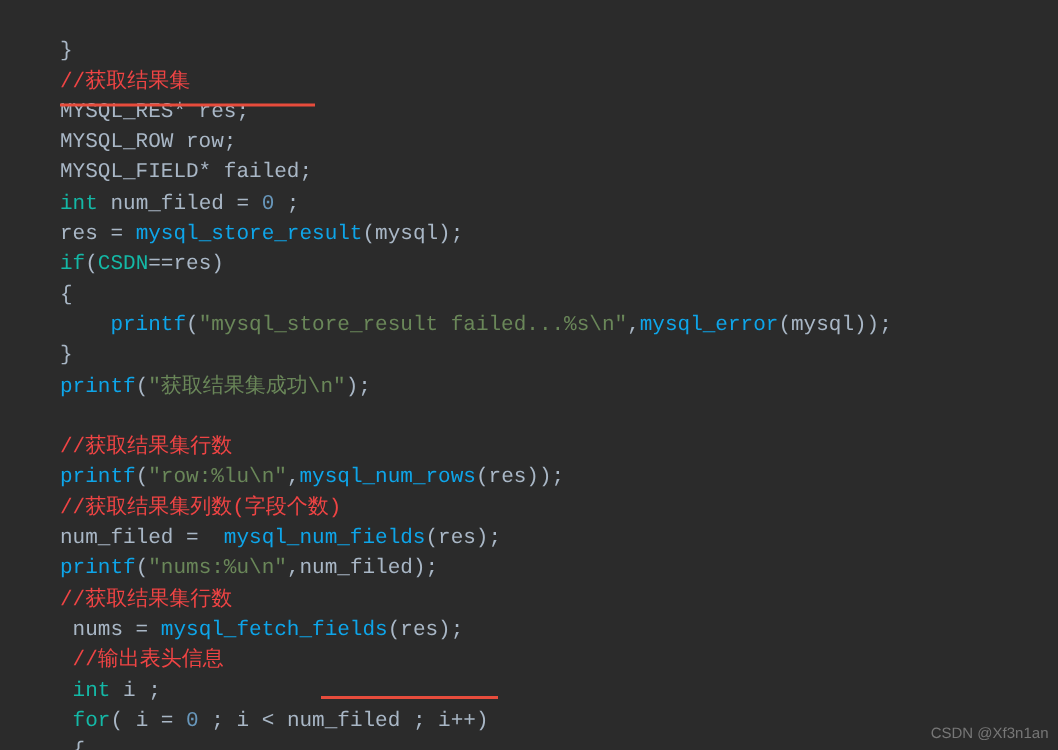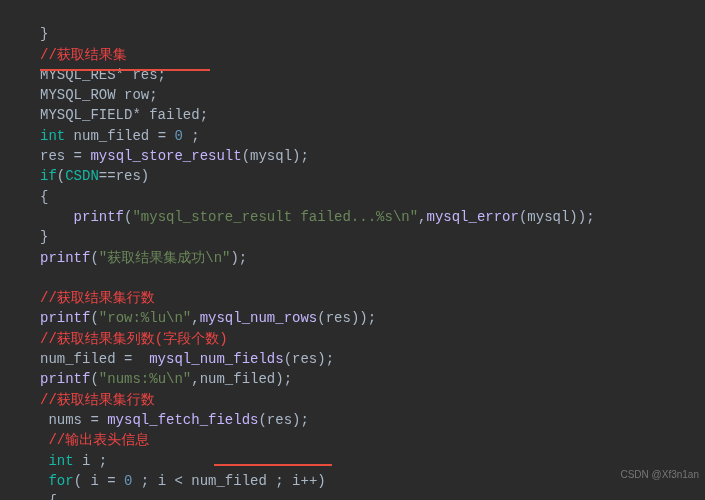--- a/index.html
+++ b/index.html
@@ -16,42 +16,42 @@
     position: relative;
   }
   .code {
     padding: 4px 0 0 40px;
     white-space: pre;
     position: relative;
   }
   .kw { color: #14b8a6; }
   .str { color: #6a8759; }
   .num { color: #6897bb; }
-  .fn { color: #c4b5fd; }
+  .fn { color: #0ea5e9; }
   .comment { color: #ef4444; }
   .plain { color: #a9b7c6; }
   .underline1 {
     position: absolute;
     height: 2px;
     background: #e74c3c;
     left: 40px;
     top: 69px;
     width: 170px;
   }
   .underline2 {
     position: absolute;
     height: 2px;
     background: #e74c3c;
     left: 214px;
     top: 464px;
     width: 118px;
   }
   .watermark {
     position: absolute;
-    bottom: 18px;
+    bottom: 3px;
     right: 6px;
     font-size: 10px;
     color: #777;
     font-family: Arial, sans-serif;
   }
 </style>
 </head>
 <body>
 
 <div class="code">

